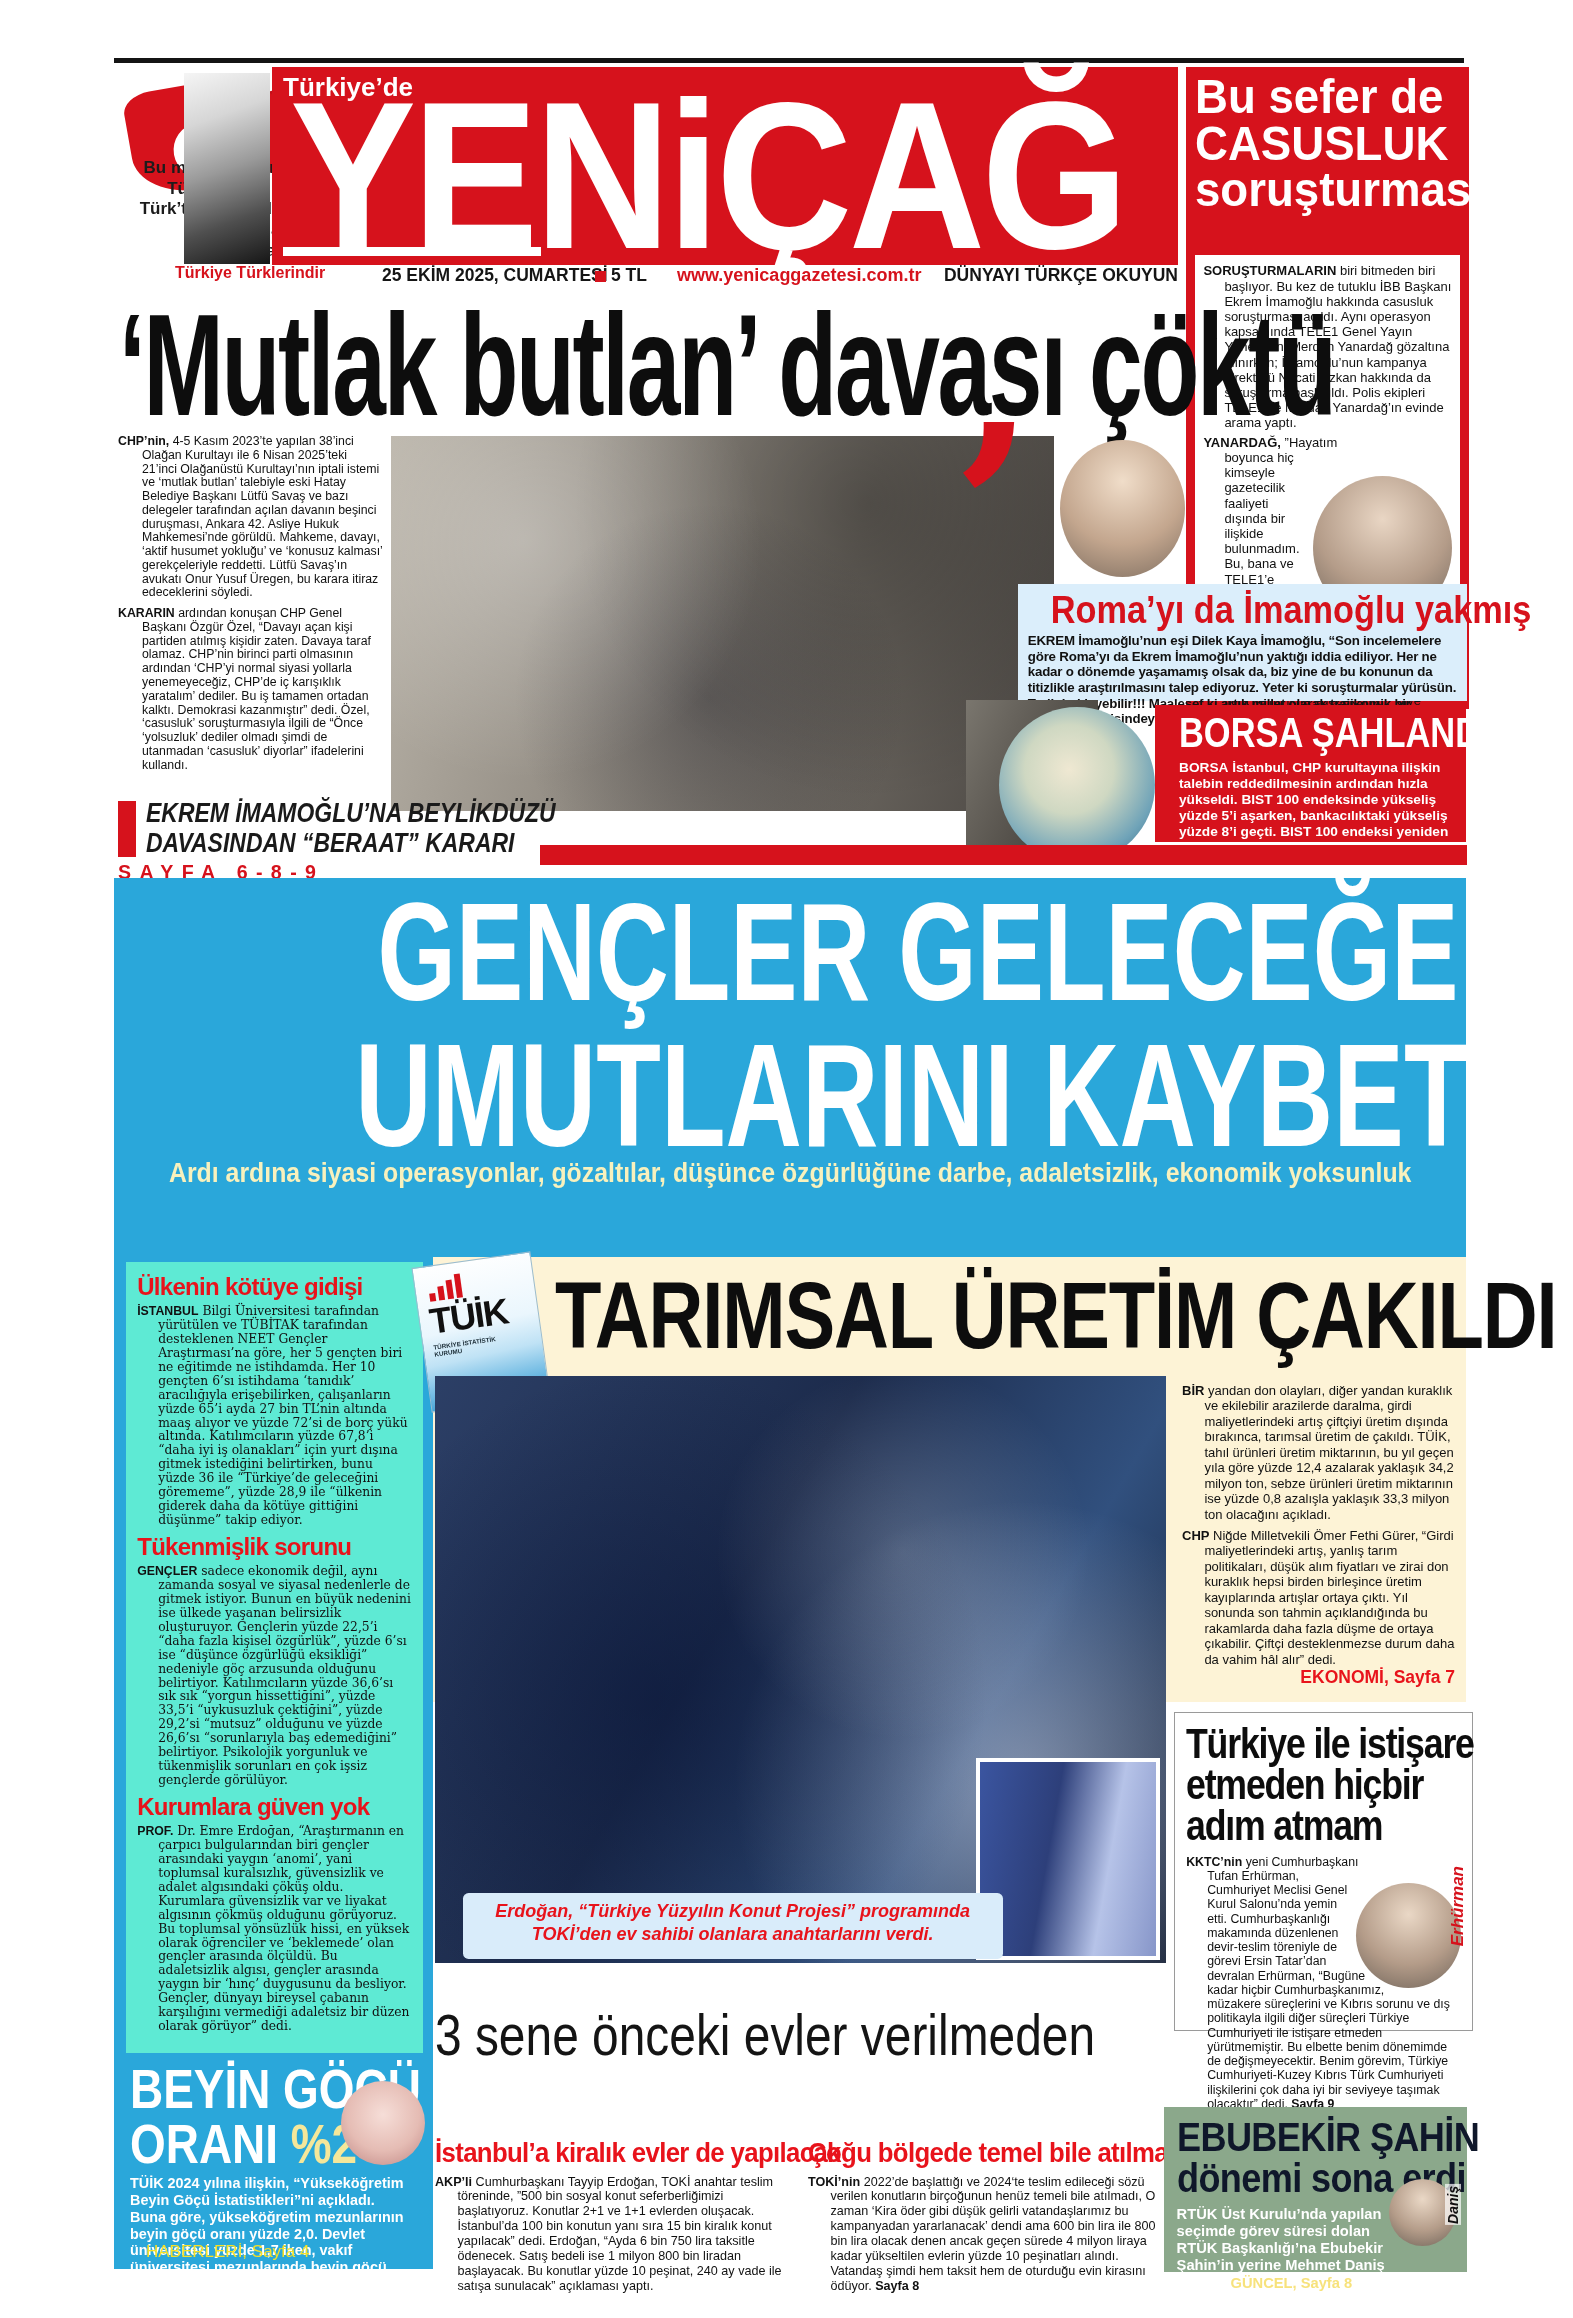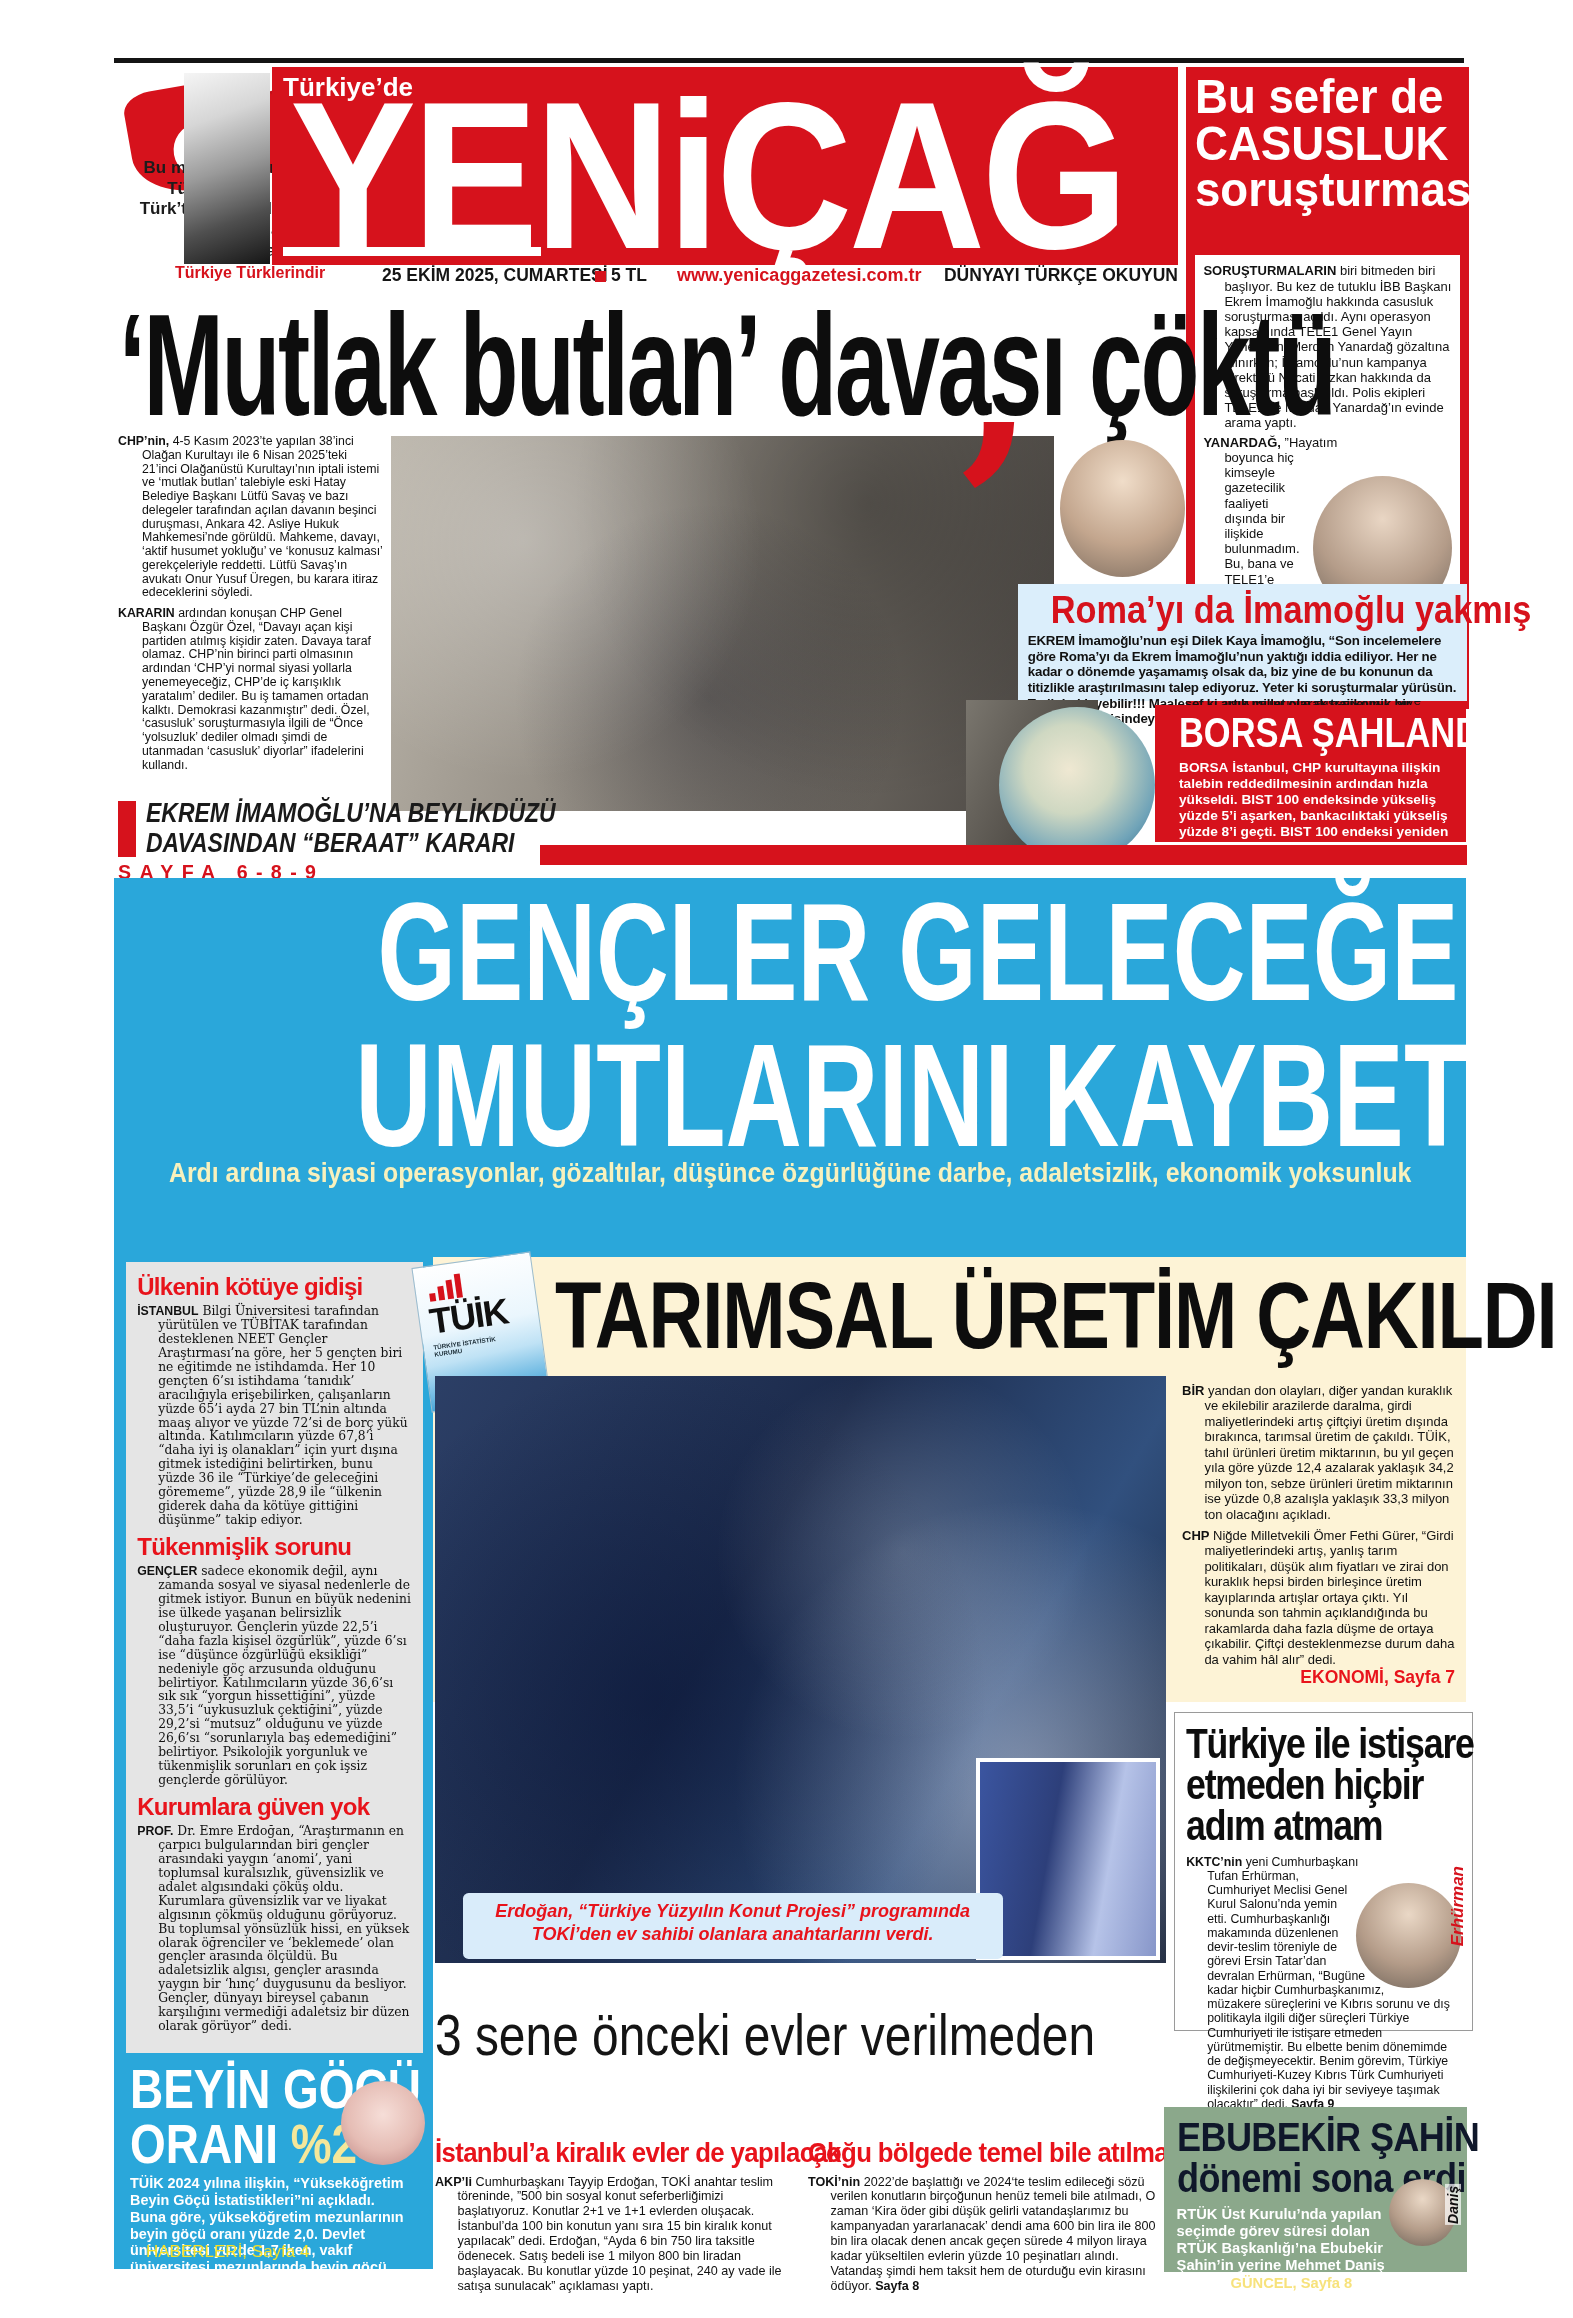--- a/index.html
+++ b/index.html
@@ -68,21 +68,21 @@
   .note-text{left:146px;top:799px;font-size:27px;font-weight:bold;font-style:italic;line-height:1.1;color:#1a1a1a;}
   .sayfa-ref{left:118px;top:861px;font-size:19.6px;font-weight:bold;color:#d6121c;letter-spacing:8.4px;}
   .red-bar{left:540px;top:845px;width:927px;height:19.6px;background:#d6121c;}
 
   
   .banner{left:114px;top:878px;width:1352px;height:381px;background:#2aa7da;}
   .banner-l1{left:114px;top:882px;width:1352px;text-align:center;color:#fff;font-weight:bold;font-size:140px;line-height:1;}
   .banner-l2{left:114px;top:1022px;width:1352px;text-align:center;color:#fff;font-weight:bold;font-size:147px;line-height:1;}
   .banner-sub{left:114px;width:1352px;text-align:center;color:#f8f1bd;font-weight:bold;font-size:27px;}
   .blue-strip{left:114px;top:1259px;width:319px;height:1010px;background:#2aa7da;}
-  .left-white{left:126px;top:1262px;width:297px;height:791px;background:#e5e5e5;padding:8.4px 11.2px;box-sizing:border-box;}
+  .left-white{left:126px;top:1262px;width:297px;height:791px;background:#5eead4;padding:8.4px 11.2px;box-sizing:border-box;}
   .left-white h3{margin:2.8px 0 4.2px 0;color:#e8131b;font-size:24px;letter-spacing:-0.7px;}
   .left-white p{margin:0 0 5.6px 0;font-family:"DejaVu Serif",serif;font-size:12.3px;line-height:1.13;padding-left:21px;text-indent:-21px;}
   .left-white p b{font-family:"Liberation Sans",sans-serif;}
 
   
   .beyin-t1{left:130px;top:2061px;color:#fff;font-weight:bold;font-size:56px;line-height:1;}
   .beyin-t2{left:130px;top:2116px;color:#fff;font-weight:bold;font-size:56px;line-height:1;}
   .beyin-t2 .pct{color:#f5e79a;}
   .brain{left:341px;top:2081px;width:84px;height:84px;border-radius:50%;
       background:radial-gradient(circle at 50% 40%,#f6ded8,#e5bcb4 55%,#cf9d98 80%,#b98b90);}

